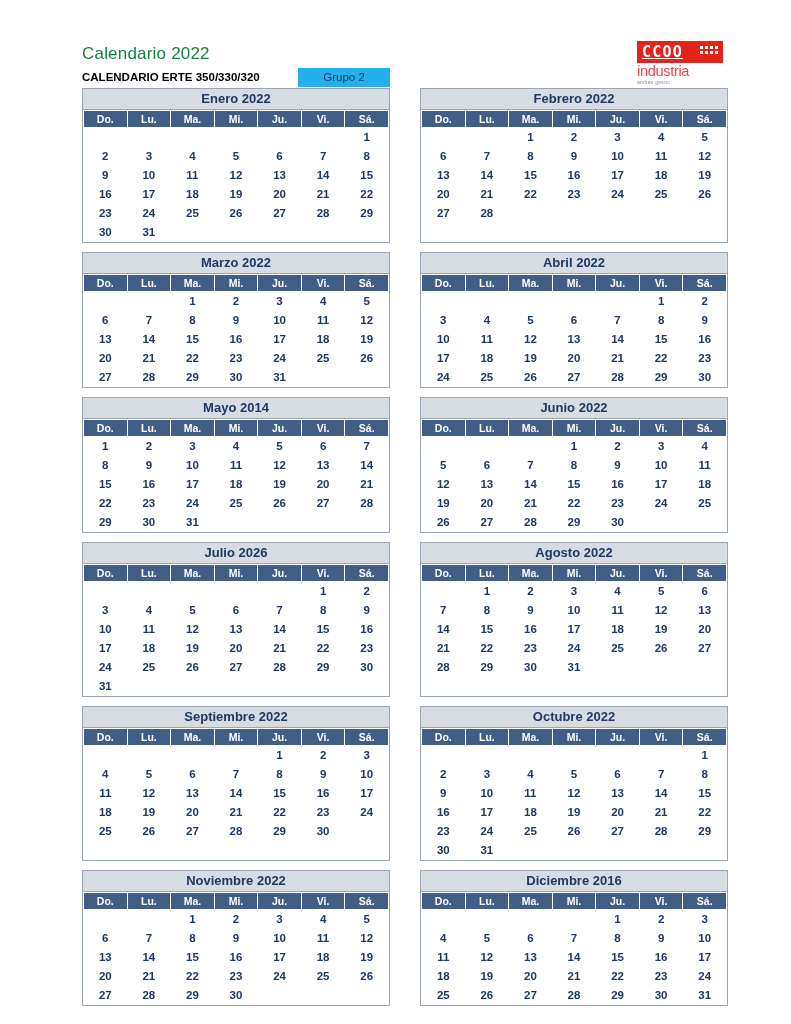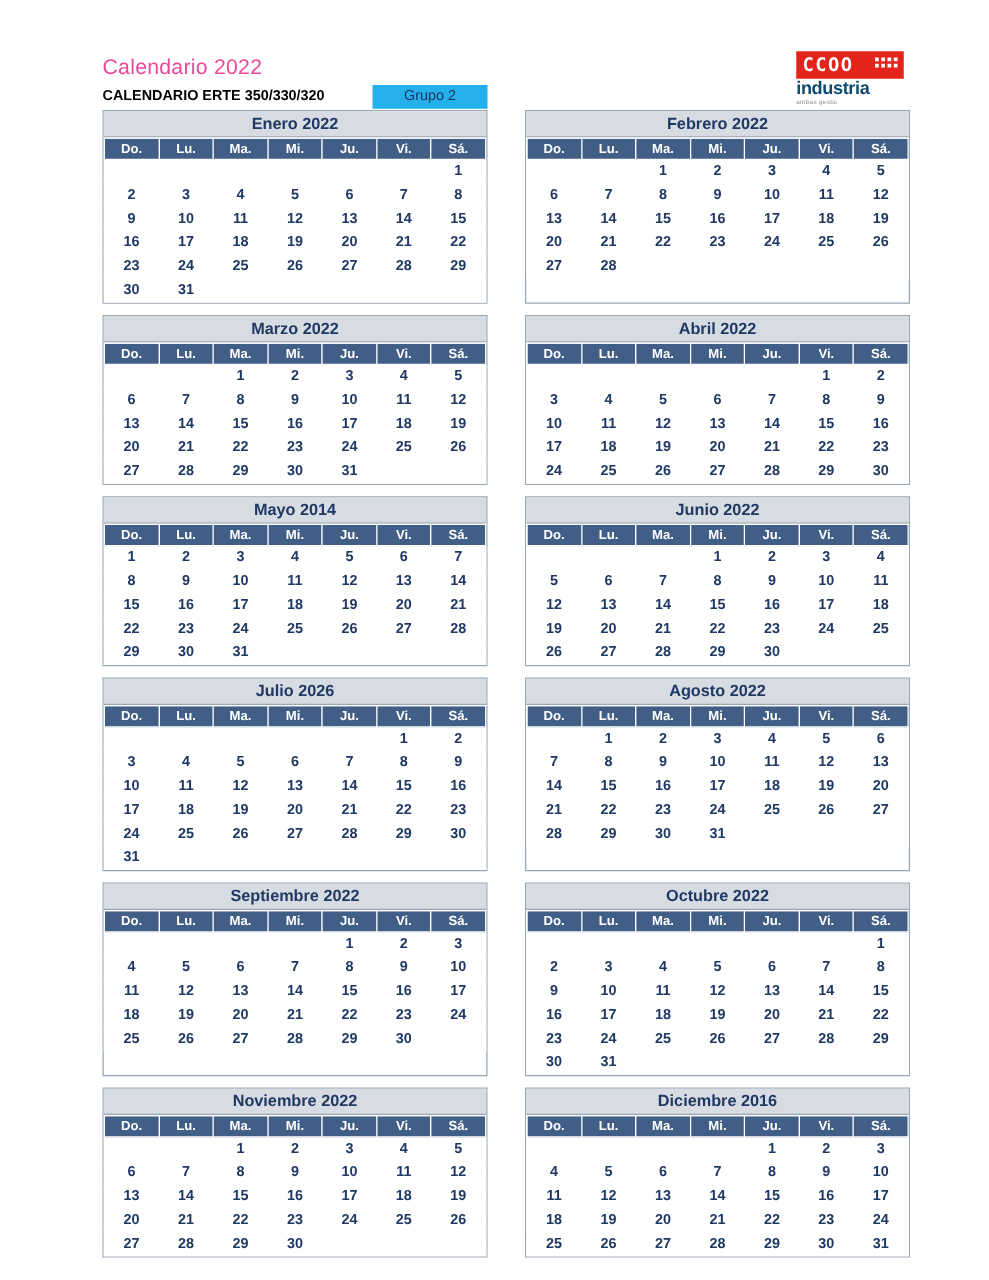--- a/index.html
+++ b/index.html
@@ -28,21 +28,21 @@
     left: 82px;
     top: 44px;
     width: 630px;
     height: 46px;
   }
   .doc-title {
     position: absolute;
     left: 0;
     top: 0;
     font-size: 17px;
-    color: #ec4899;
+    color: #15803d;
     letter-spacing: 0.2px;
     white-space: nowrap;
   }
   .subtitle-row {
     position: absolute;
     left: 0;
     top: 24px;
     width: 308px;
     height: 19px;
   }
@@ -88,41 +88,42 @@
   .logo-ccoo {
     position: absolute;
     left: 5px;
     top: 2px;
     font-size: 15px;
     font-weight: bold;
     color: #ffffff;
     letter-spacing: 1.2px;
     font-family: "DejaVu Sans Mono", monospace;
     line-height: 18px;
+    text-decoration: underline;
   }
   .logo-dots {
     position: absolute;
     right: 5px;
     top: 5px;
     width: 18px;
     height: 12px;
   }
   .logo-dots i {
     position: absolute;
     width: 3px;
     height: 3px;
     background: #ffffff;
     display: block;
   }
   .logo-word {
     display: block;
     margin-top: 1px;
     font-size: 14.5px;
-    font-weight: bold;
-    color: #0c4a6e;
+    font-weight: normal;
+    color: #ef4444;
     letter-spacing: -0.3px;
     line-height: 15px;
   }
   .logo-sub {
     display: block;
     font-size: 5px;
     color: #8d8d8d;
     letter-spacing: 0.3px;
     line-height: 7px;
   }

